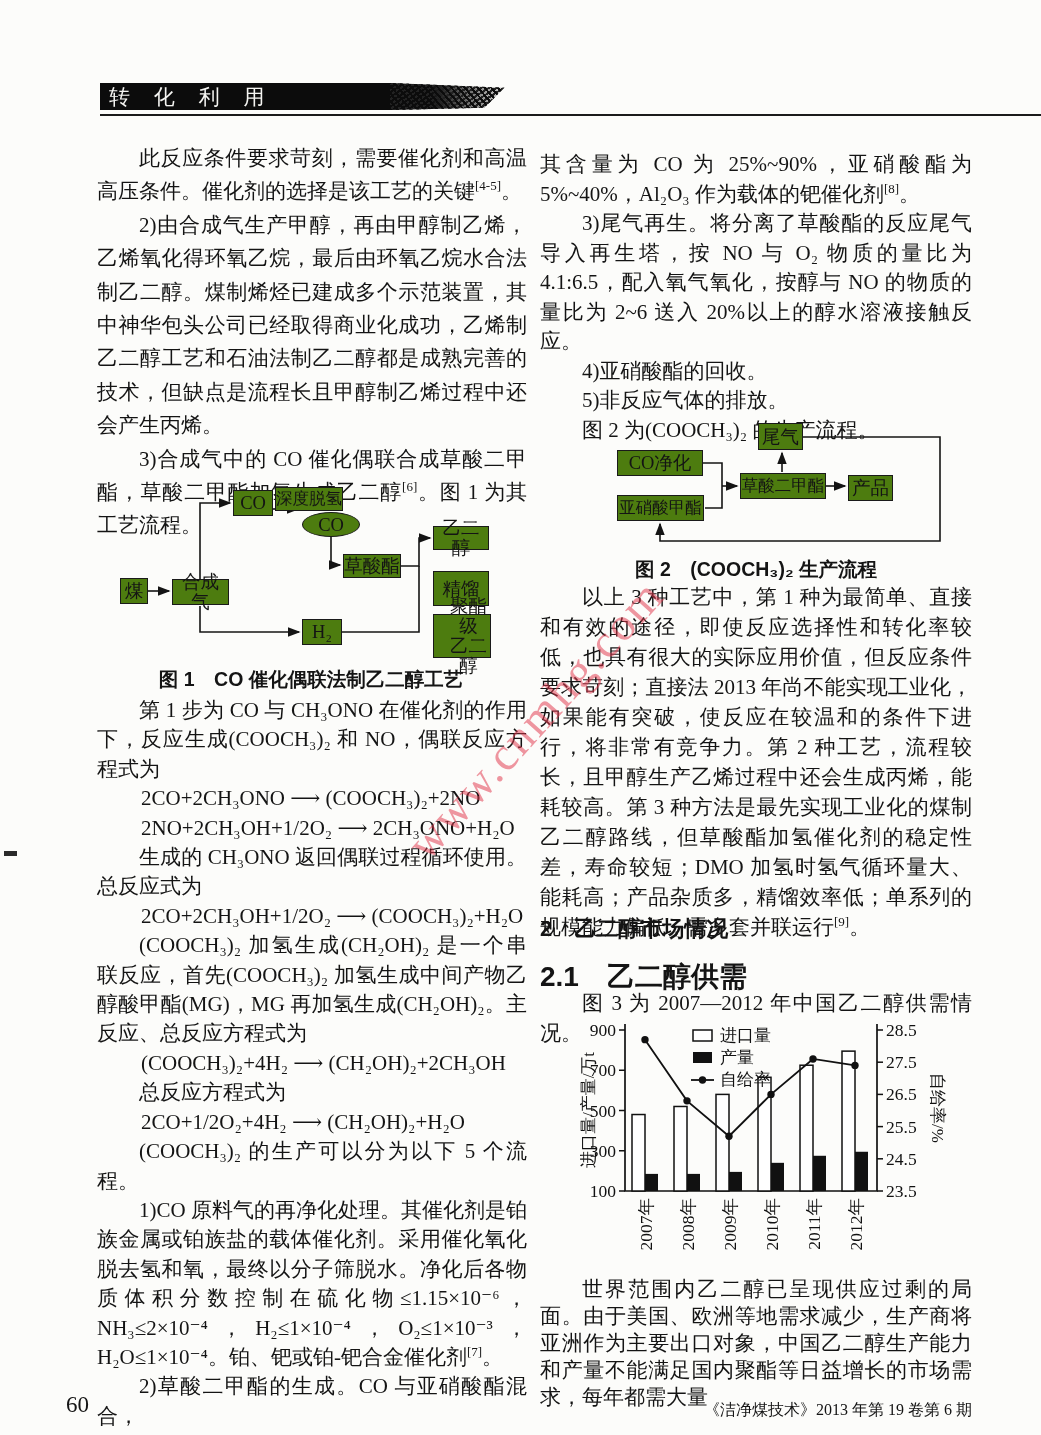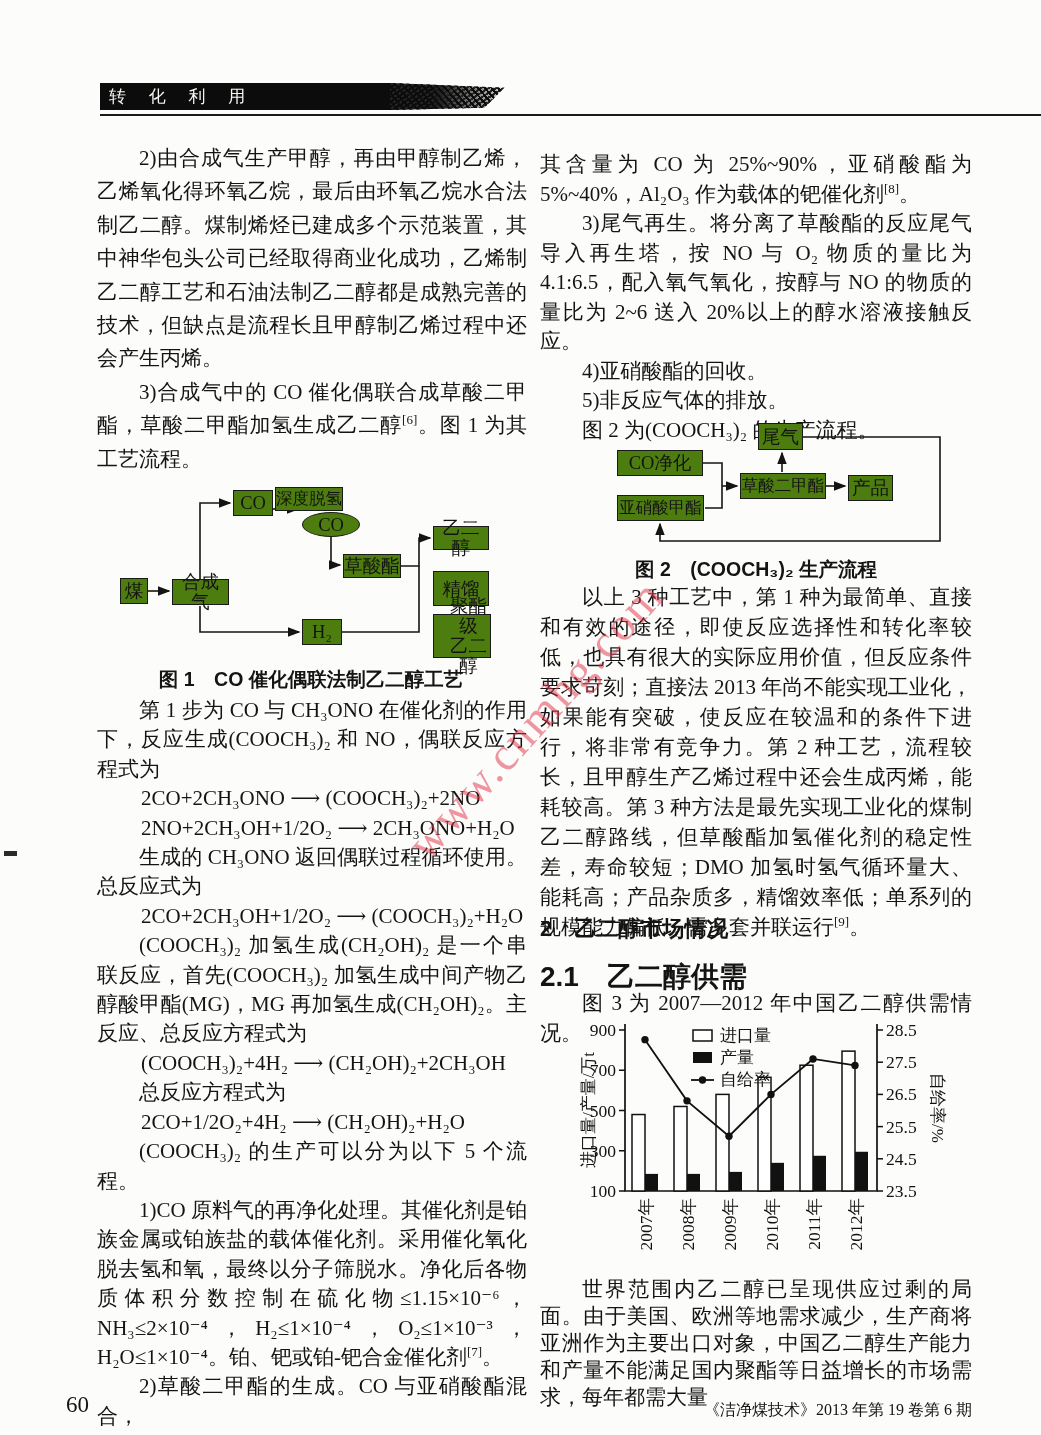--- a/index.html
+++ b/index.html
@@ -7,21 +7,21 @@
         font-family:"Liberation Serif","DejaVu Serif","DejaVu Sans",serif;color:#141414;overflow:hidden;}
   .blk{position:absolute;margin:0;}
   p{margin:0;}
   .para{text-align:justify;font-size:21px;}
   .indent{text-indent:2em;}
   .eq{text-align:left;text-indent:44px;font-size:21px;}
   
   .banner{position:absolute;left:100px;top:83px;width:292px;height:27px;background:#0c0c0c;
           display:flex;align-items:center;}
   .banner-label{color:#f5f5f2;font-family:"Liberation Sans","DejaVu Sans",sans-serif;
-          font-size:17px;letter-spacing:9px;padding-left:9px;white-space:nowrap;}
+          font-size:21px;letter-spacing:9px;padding-left:9px;white-space:nowrap;}
   .banner-speckle{position:absolute;left:390px;top:83px;width:118px;height:27px;
           background:
             repeating-linear-gradient(49deg,#0c0c0c 0 2px,rgba(12,12,12,0) 2px 5px),
             repeating-linear-gradient(-33deg,#222 0 2px,rgba(12,12,12,0) 2px 4px),
             linear-gradient(90deg,#0c0c0c 0 35%,rgba(12,12,12,.55) 70%,rgba(12,12,12,.15));
           clip-path:polygon(0 0,97% 18%,80% 92%,0 100%);}
   .rule{position:absolute;left:100px;top:114px;width:941px;height:2px;background:#1b1b1b;}
   .edge-dash{position:absolute;left:4px;top:851px;width:13px;height:5px;background:#2a2a2a;}
   
   .fig{position:absolute;}
@@ -50,20 +50,21 @@
 <div class="page">
 
   <div class="banner">
     <span class="banner-label">转 化 利 用</span>
   </div>
   <div class="banner-speckle"></div>
   <div class="rule"></div>
   <div class="edge-dash"></div>
 
   <div class="blk" style="left:97px;top:142px;width:430px;line-height:33.4px;">
+    <p class="para indent">此反应条件要求苛刻，需要催化剂和高温高压条件。催化剂的选择是该工艺的关键<sup>[4-5]</sup>。</p>
     <p class="para indent">2)由合成气生产甲醇，再由甲醇制乙烯，乙烯氧化得环氧乙烷，最后由环氧乙烷水合法制乙二醇。煤制烯烃已建成多个示范装置，其中神华包头公司已经取得商业化成功，乙烯制乙二醇工艺和石油法制乙二醇都是成熟完善的技术，但缺点是流程长且甲醇制乙烯过程中还会产生丙烯。</p>
     <p class="para indent">3)合成气中的 CO 催化偶联合成草酸二甲酯，草酸二甲酯加氢生成乙二醇<sup>[6]</sup>。图 1 为其工艺流程。</p>
   </div>
 
   <div class="fig" style="left:97px;top:478px;width:428px;height:184px;">
     <svg class="conn" width="428" height="184" viewBox="0 0 428 184">
       <defs>
         <marker id="ar1" markerWidth="8" markerHeight="7" refX="7" refY="3" orient="auto">
           <path d="M0,0 L8,3 L0,6 Z" fill="#141414"></path>
         </marker>

